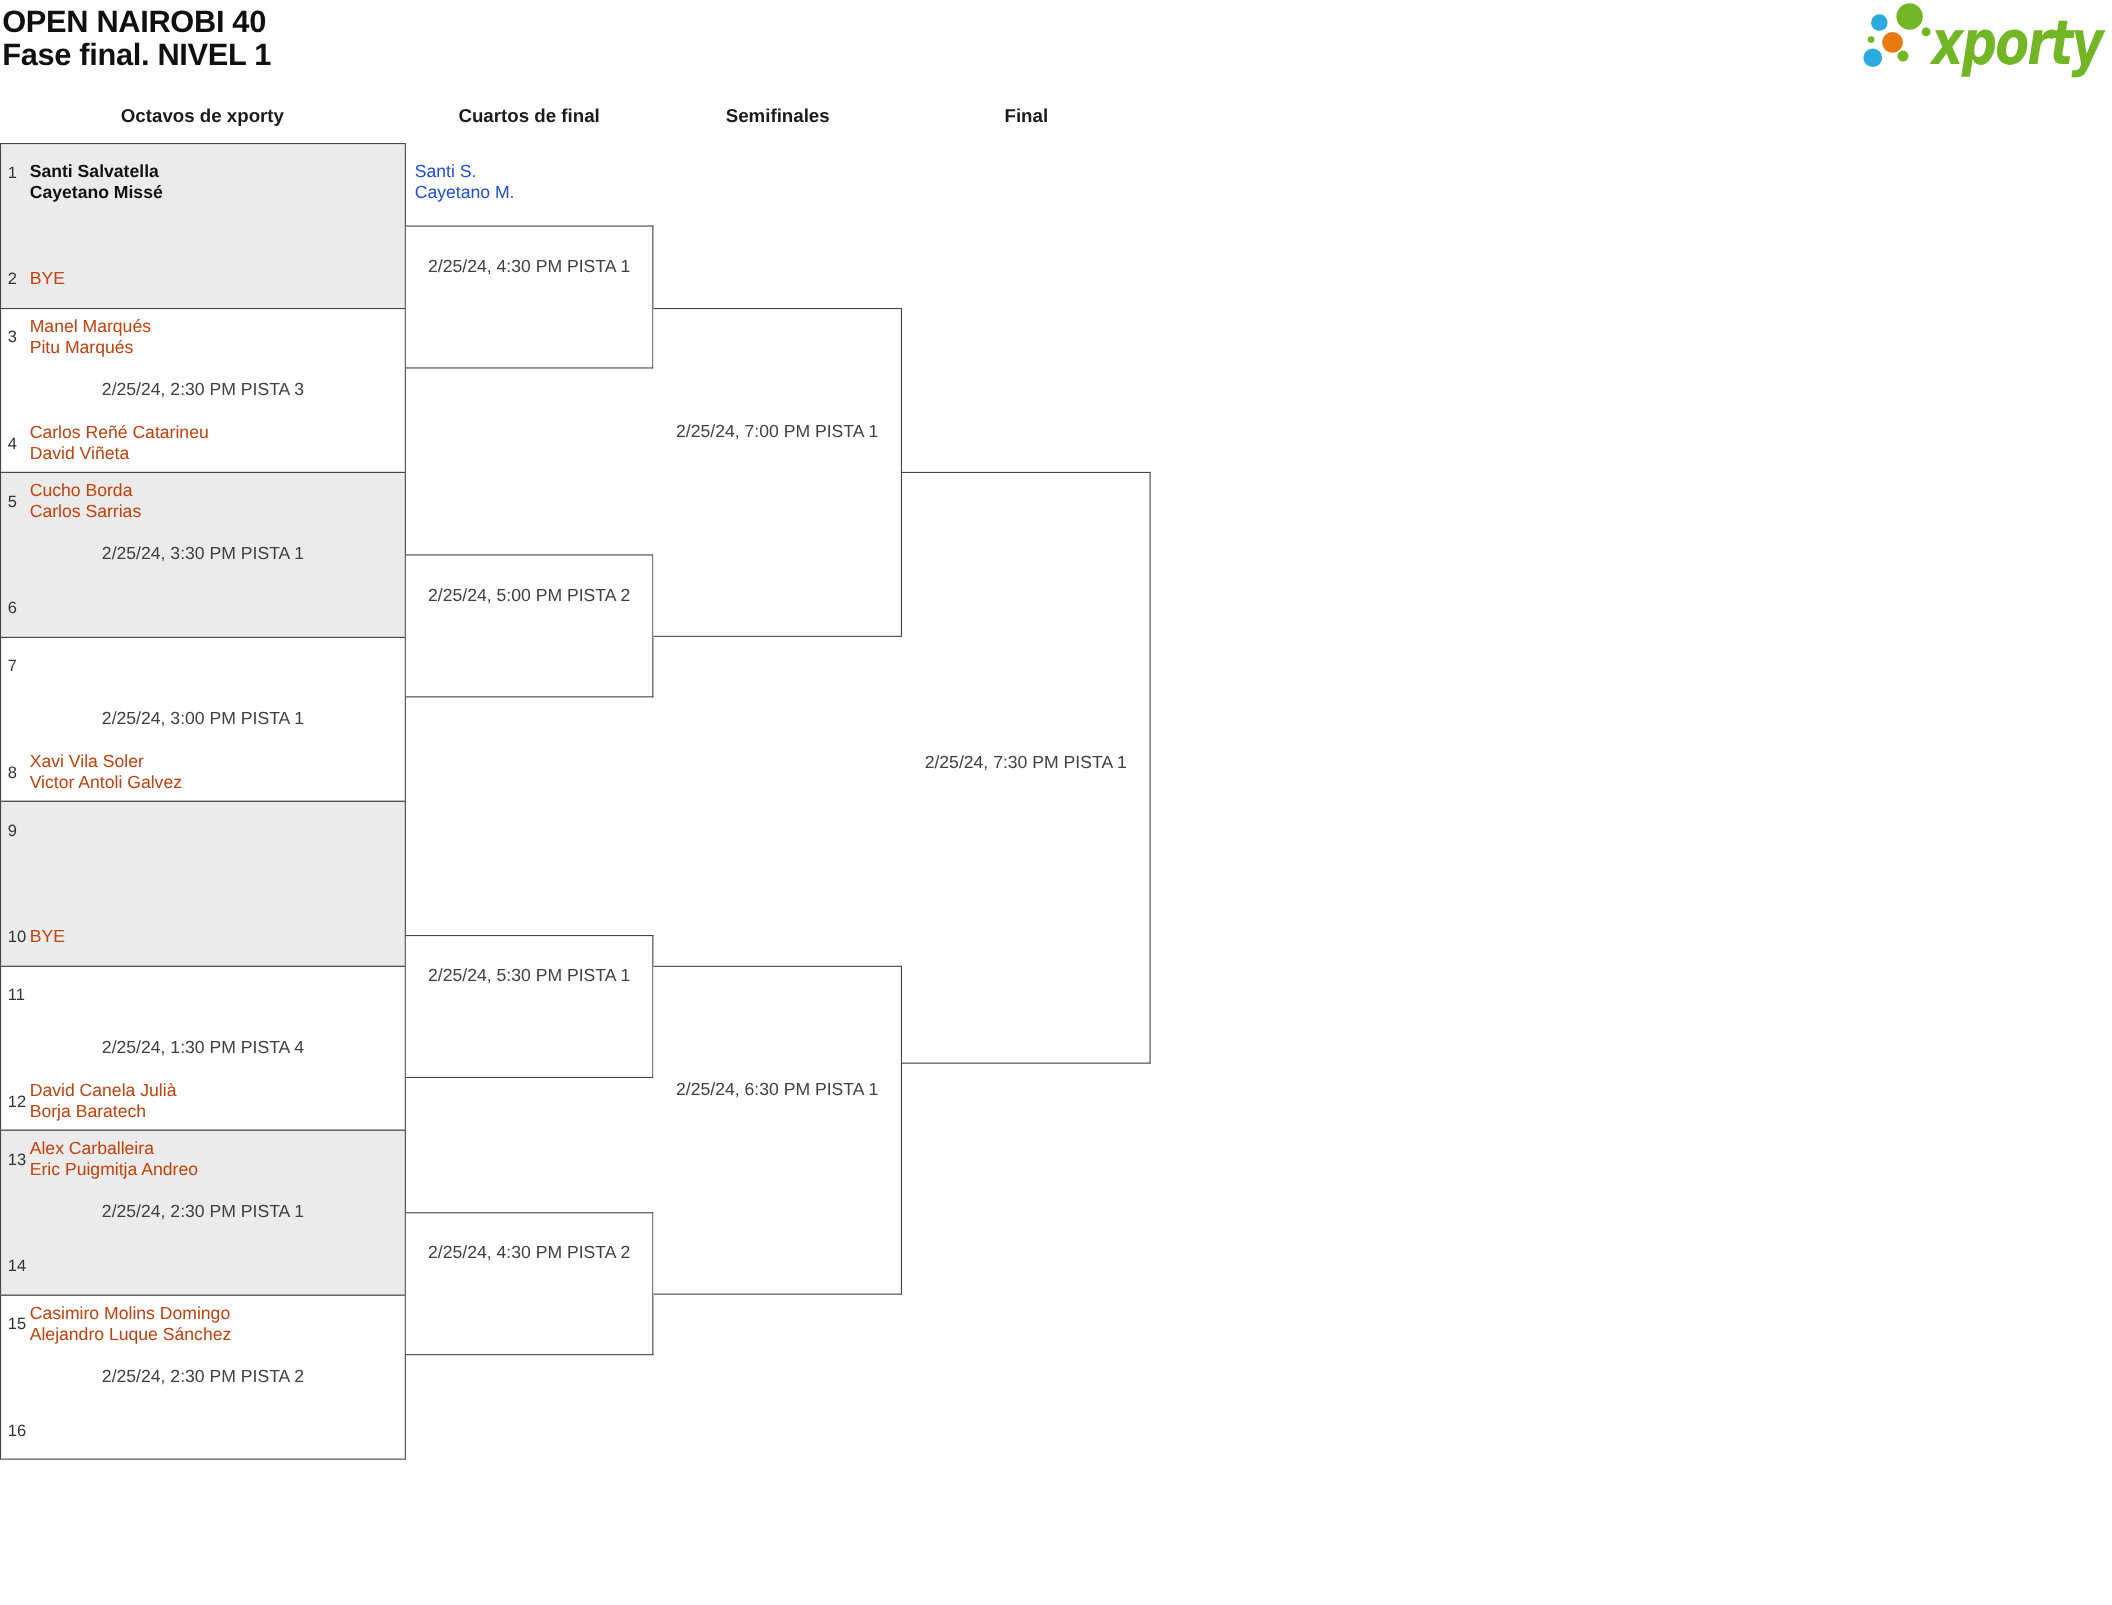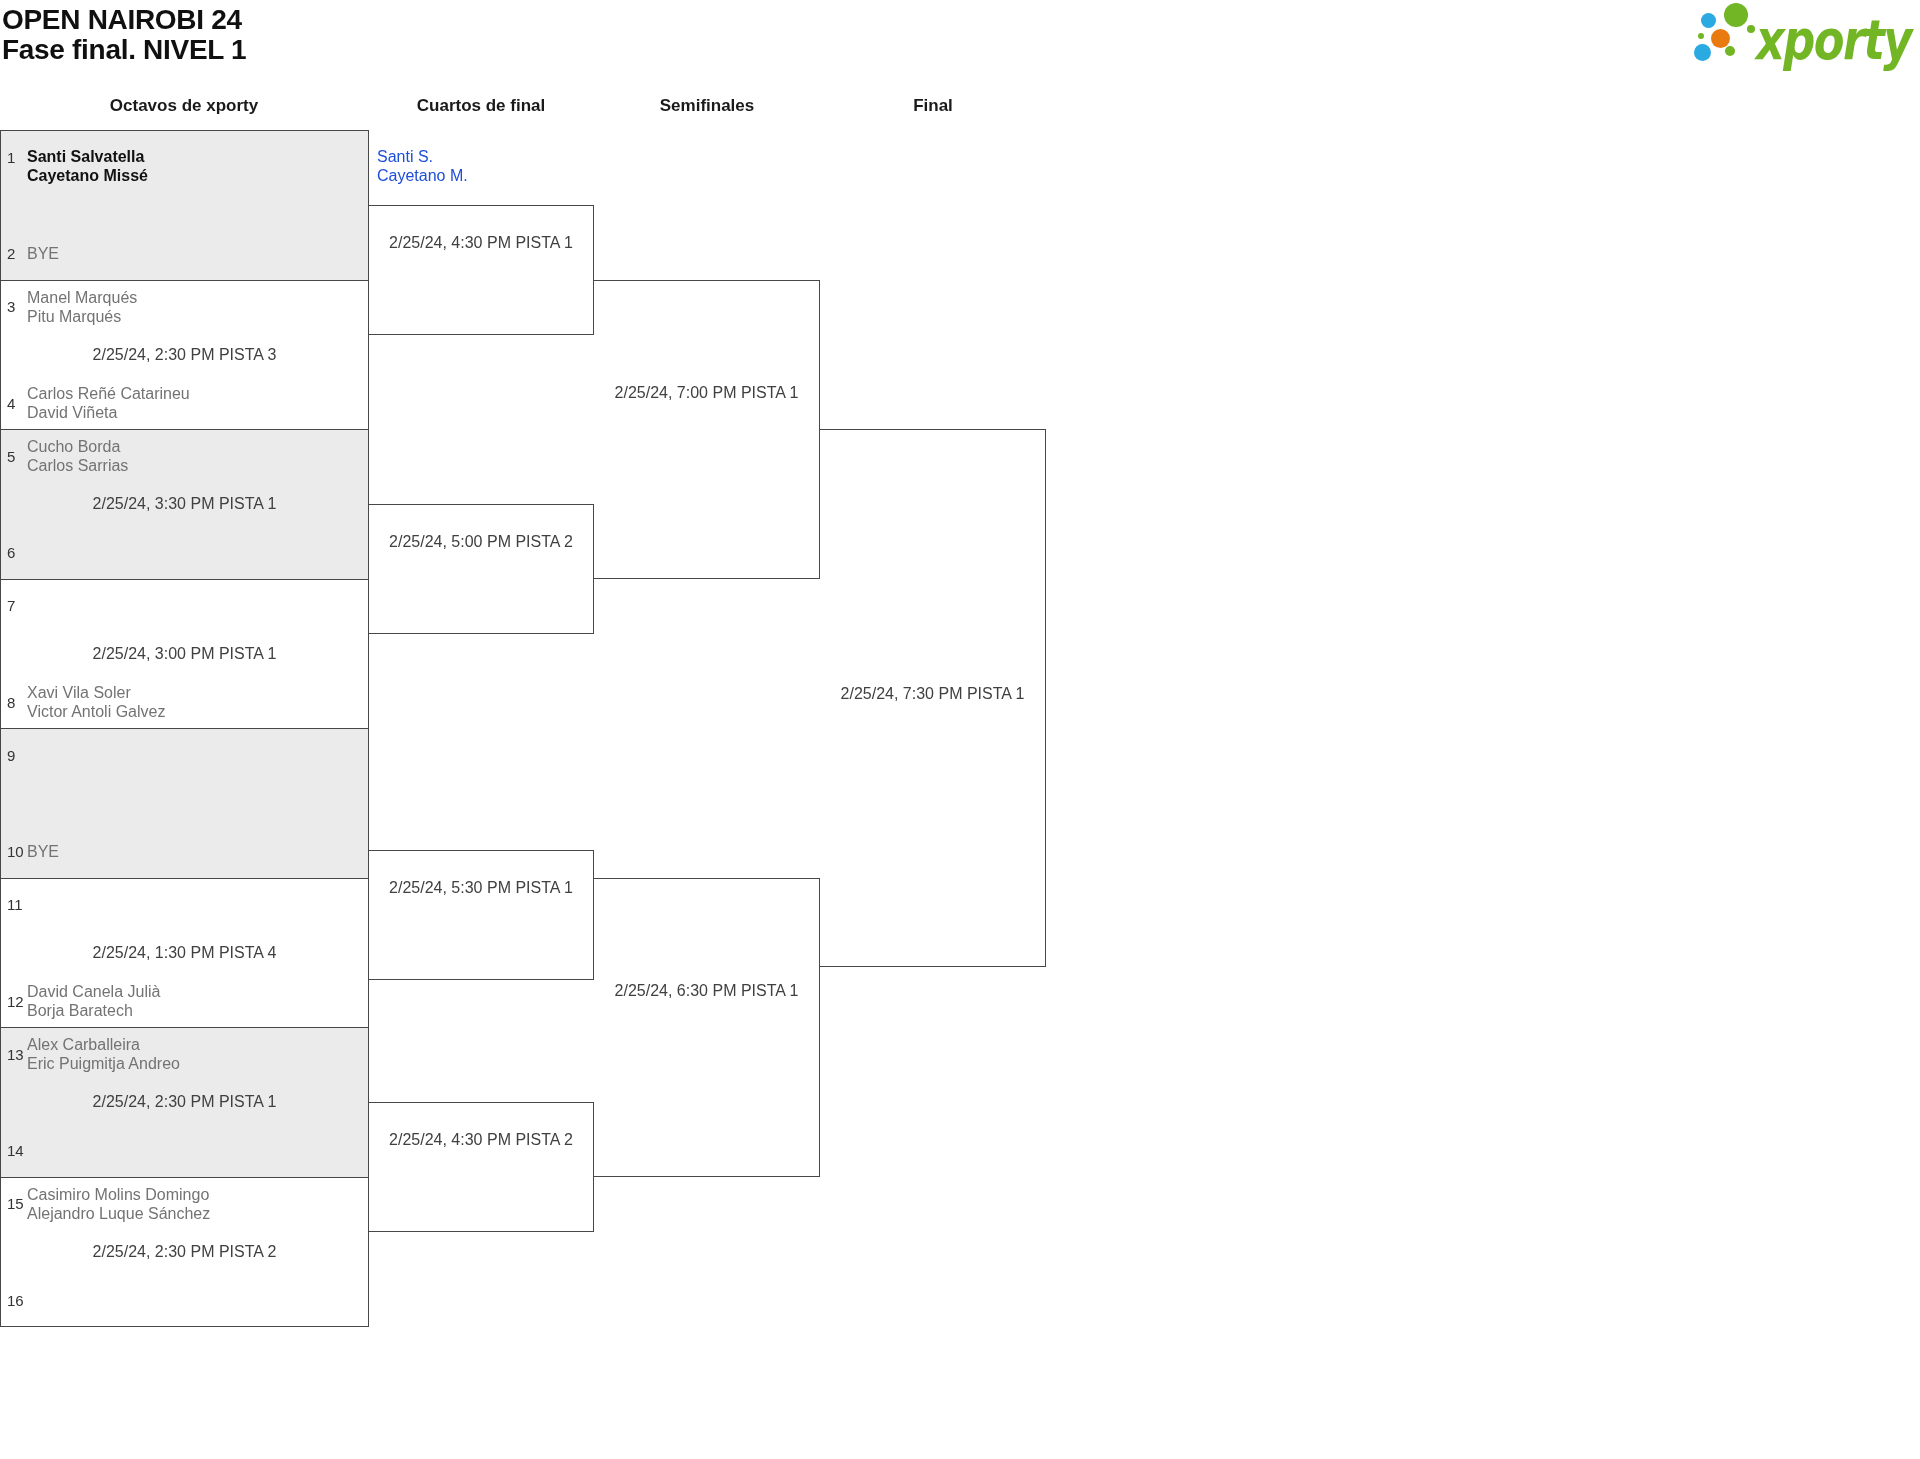--- a/index.html
+++ b/index.html
@@ -43,40 +43,40 @@
   .sf{left:594px;width:226px;height:299px;border-left:none;}
   .sf0{top:279.5px}.sf1{top:877.5px}
 
   .fin{left:820px;width:226px;height:538px;top:429px;border-left:none;}
 
   
   .slot{position:absolute;left:0;right:0;height:40px;display:flex;align-items:center;}
   .slot.top{top:6px;}
   .slot.bot{bottom:6px;}
   .seed{flex:0 0 20px;padding-left:6px;font-size:15px;color:#333;}
-  .names{font-size:16px;line-height:19px;color:#737373;}
+  .names{font-size:16px;line-height:19px;color:#c2410c;}
   .names span{display:block;}
   .winner .names{font-weight:700;color:#111;margin-top:17px;}
 
   .mdate{position:absolute;left:0;right:0;text-align:center;font-size:16px;color:#404040;}
   .r16 .mdate{top:50%;transform:translateY(-50%);}
   .qf .mdate{top:28px;}
   .sf .mdate{top:103px;}
   .fin .mdate{top:255px;}
 
   .advancing{position:absolute;left:377px;top:147px;font-size:16px;line-height:19px;color:#1d4ed8;}
   .advancing span{display:block;}
 </style>
 </head>
 <body>
 
 <div class="page">
 
   <div class="title">
-    <div>OPEN NAIROBI 24</div>
+    <div>OPEN NAIROBI 40</div>
     <div>Fase final. NIVEL 1</div>
   </div>
 
   <div class="logo">
     <span class="dot d-green-big"></span>
     <span class="dot d-blue-top"></span>
     <span class="dot d-green-small-right"></span>
     <span class="dot d-green-tiny-left"></span>
     <span class="dot d-orange"></span>
     <span class="dot d-blue-bottom"></span>

